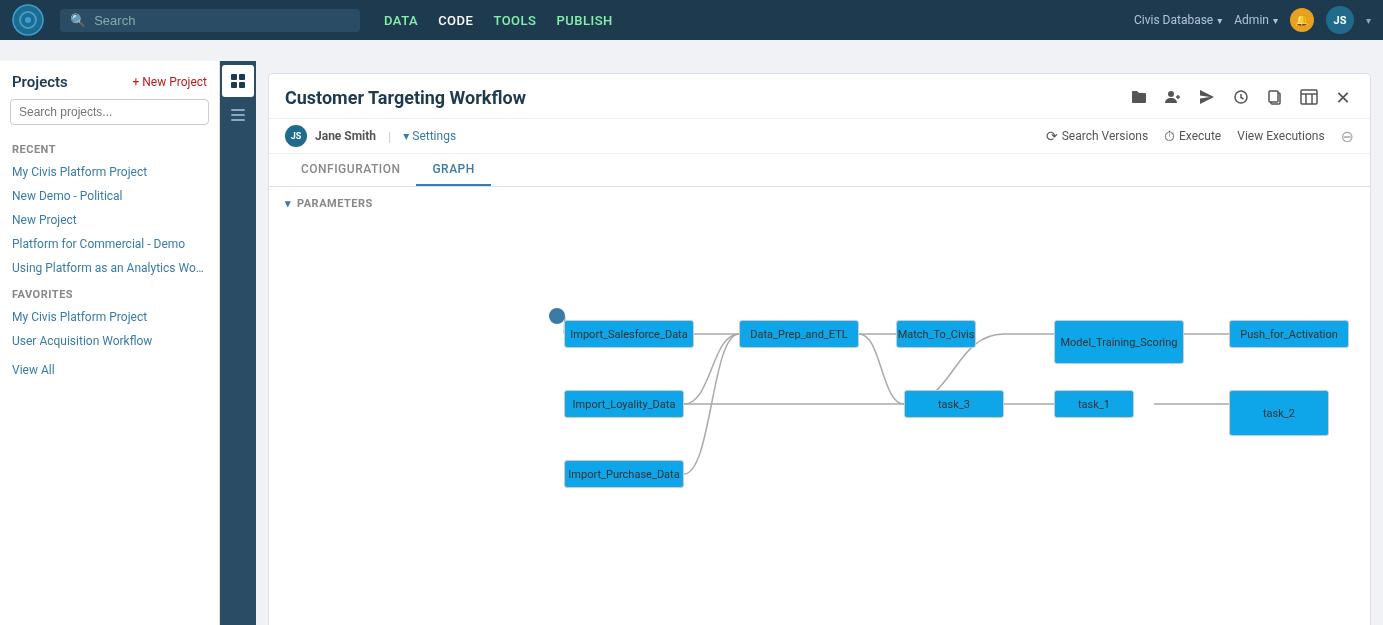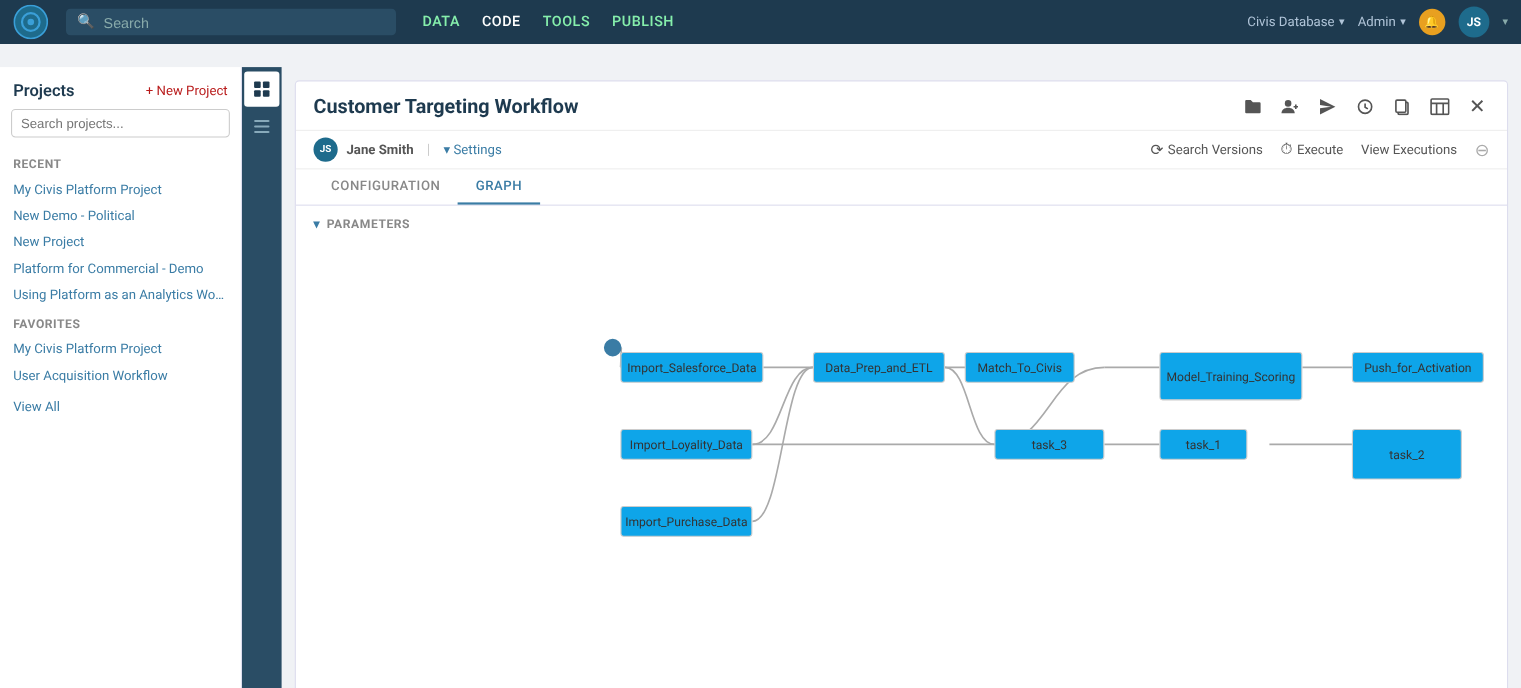--- a/index.html
+++ b/index.html
@@ -320,21 +320,21 @@
             <path d="M885,184 C922.5,184 922.5,184 960,184" fill="none" stroke="#aaa" stroke-width="1.5"></path>
             <path d="M415,184 C442.5,184 442.5,114 470,114" fill="none" stroke="#aaa" stroke-width="1.5"></path>
             <path d="M415,254 C442.5,254 442.5,114 470,114" fill="none" stroke="#aaa" stroke-width="1.5"></path>
             <path d="M590,114 C612.5,114 612.5,184 635,184" fill="none" stroke="#aaa" stroke-width="1.5"></path>
             <path d="M735,114 C685,114 685,184 635,184" fill="none" stroke="#aaa" stroke-width="1.5"></path>
           </svg>
 
       <div class="start-circle" style="left: 280px; top: 88px;"></div>
           <div class="node-box" style="left: 295px; top: 100px; width: 130px; height: 28px;">Import_Salesforce_Data</div>
           <div class="node-box" style="left: 470px; top: 100px; width: 120px; height: 28px;">Data_Prep_and_ETL</div>
-          <div class="node-box" style="left: 608px; top: 100px; width: 100px; height: 28px;">Match_To_Civis</div>
+          <div class="node-box" style="left: 627px; top: 100px; width: 80px; height: 28px;">Match_To_Civis</div>
           <div class="node-box" style="left: 785px; top: 100px; width: 130px; height: 44px;">Model_Training_Scoring</div>
           <div class="node-box" style="left: 960px; top: 100px; width: 120px; height: 28px;">Push_for_Activation</div>
           <div class="node-box" style="left: 295px; top: 170px; width: 120px; height: 28px;">Import_Loyality_Data</div>
           <div class="node-box" style="left: 635px; top: 170px; width: 100px; height: 28px;">task_3</div>
           <div class="node-box" style="left: 785px; top: 170px; width: 80px; height: 28px;">task_1</div>
           <div class="node-box" style="left: 960px; top: 170px; width: 100px; height: 46px;">task_2</div>
           <div class="node-box" style="left: 295px; top: 240px; width: 120px; height: 28px;">Import_Purchase_Data</div>
         </div>
     </div>
   </main>

